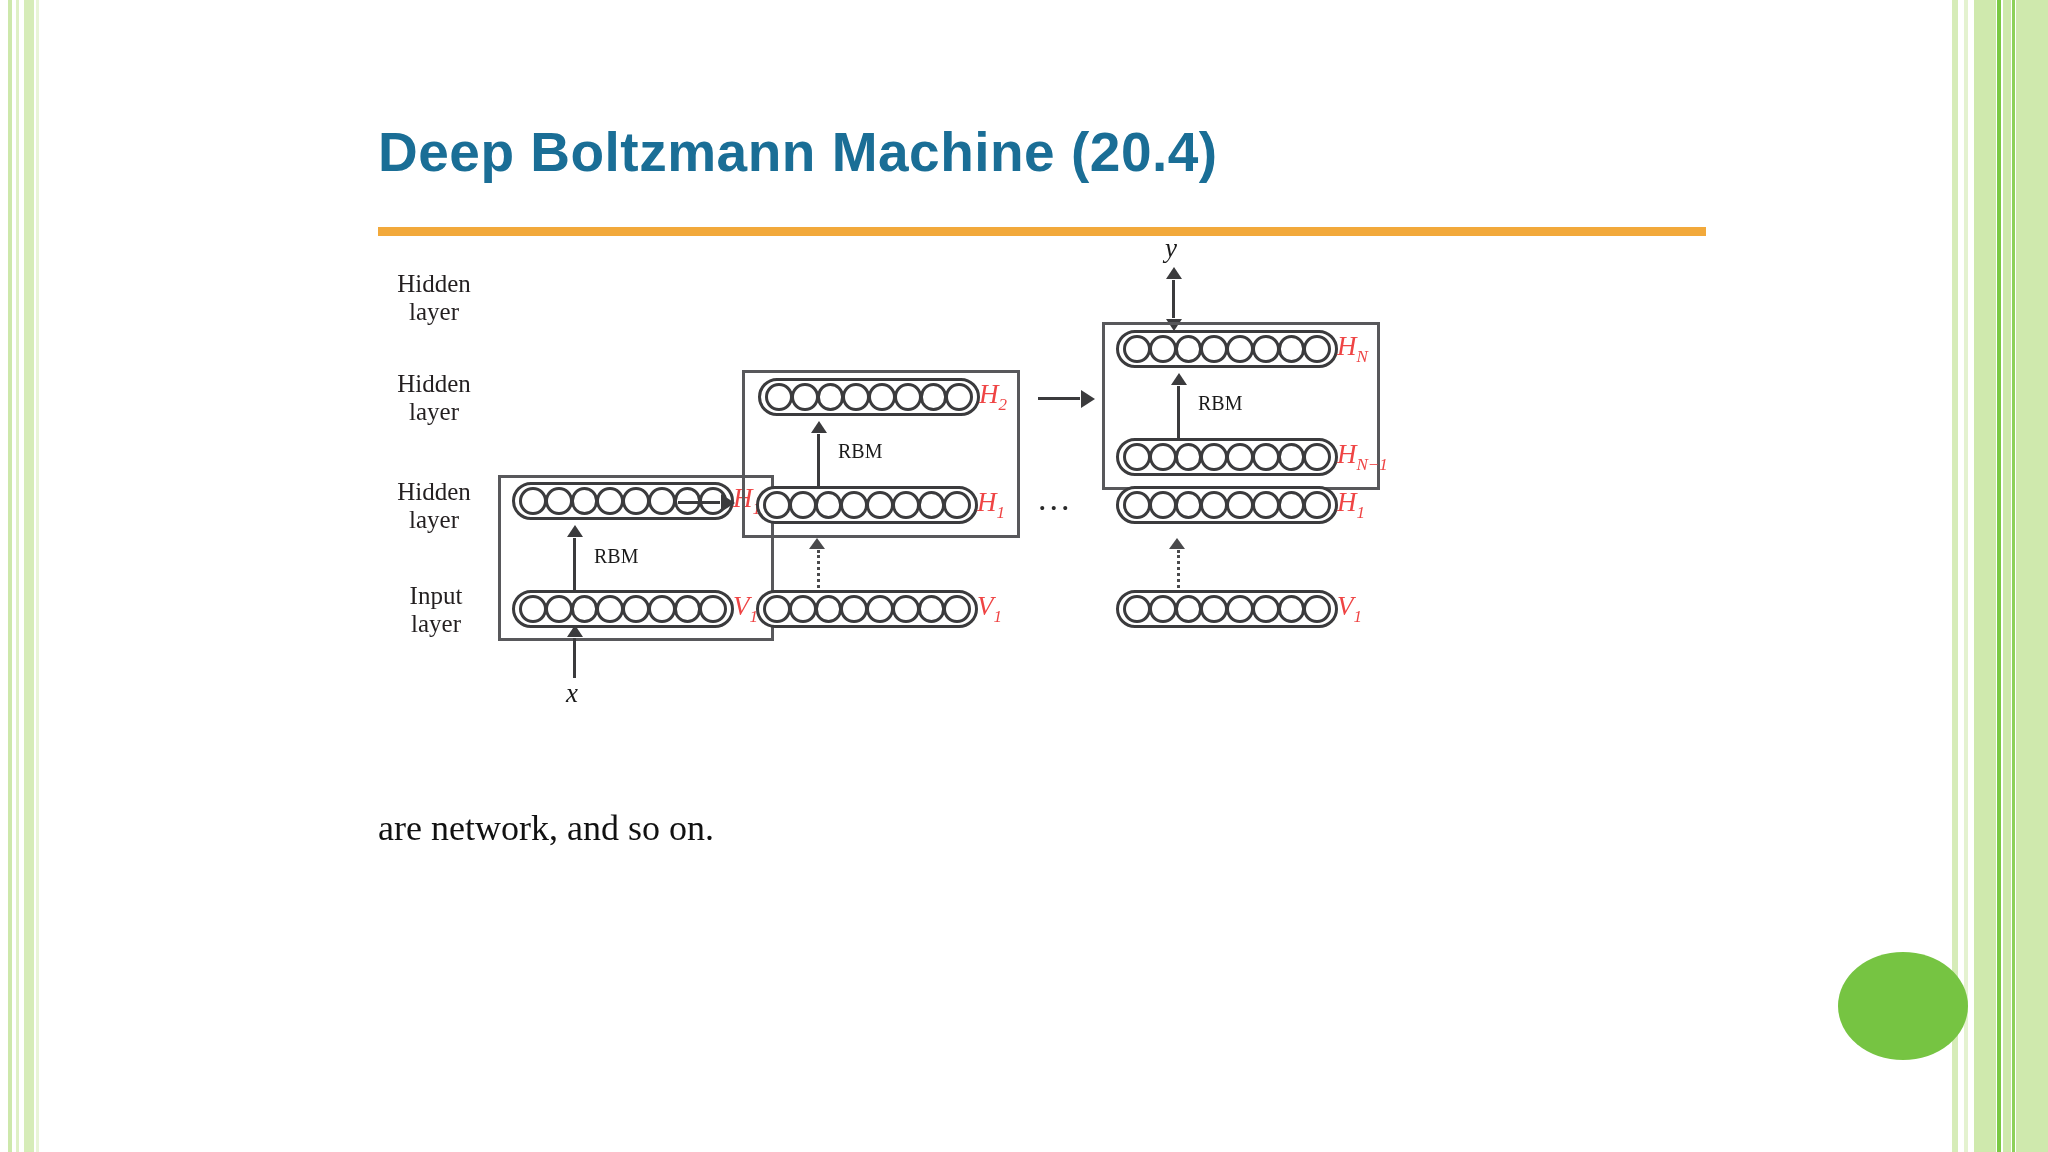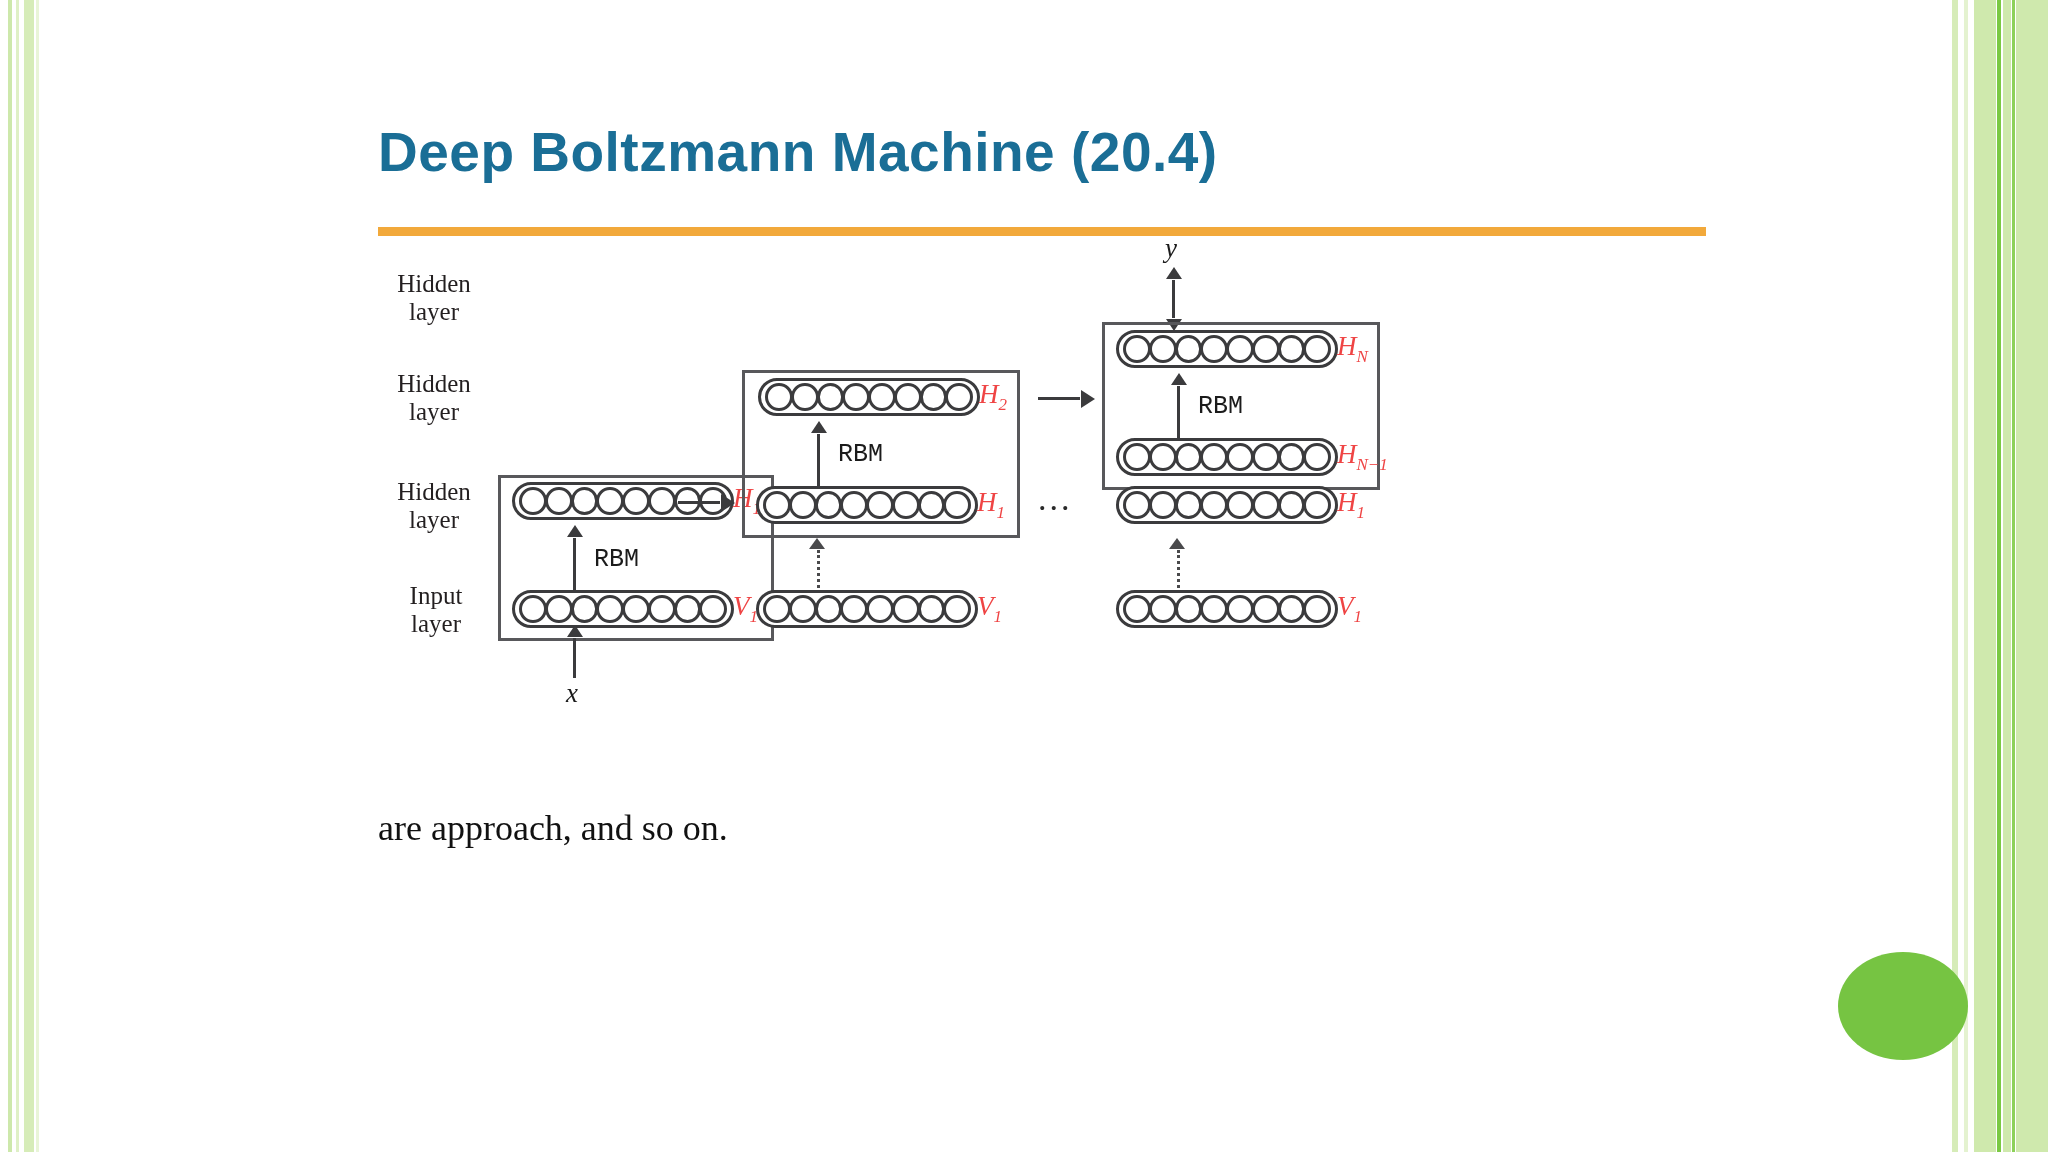--- a/index.html
+++ b/index.html
@@ -101,22 +101,22 @@
     border-left:3px dotted #4a4a4c;
   }
   .dot-head{
     position:absolute;width:0;height:0;
     border-left:8px solid transparent;border-right:8px solid transparent;
     border-bottom:11px solid #4a4a4c;
   }
 
   .rbm-text{
     position:absolute;
-    font-family:Liberation Mono, monospace;
-    font-size:25px;color:#1b1b1b;white-space:nowrap;
+    font-family:Liberation Serif, serif;
+    font-size:20px;color:#1b1b1b;white-space:nowrap;
   }
   .var-text{
     position:absolute;
     font-family:"Liberation Serif", serif;
     font-style:italic;font-size:27px;color:#1b1b1b;
   }
   .hdots{
     position:absolute;
     font-family:"Liberation Serif", serif;
     font-size:34px;letter-spacing:3px;color:#2a2a2a;
@@ -333,18 +333,18 @@
         <span class="node"></span>
         <span class="node"></span>
         <span class="row-label">
         <span>V</span><sub>1</sub>
       </span>
     </div>
 
   </div>
 
   <div id="body-text">
-    <p class="last">are approach, and so on.</p>
+    <p class="last">are network, and so on.</p>
   </div>
 
   <div id="green-ellipse"></div>
 
 </div>
 
 </body></html>

